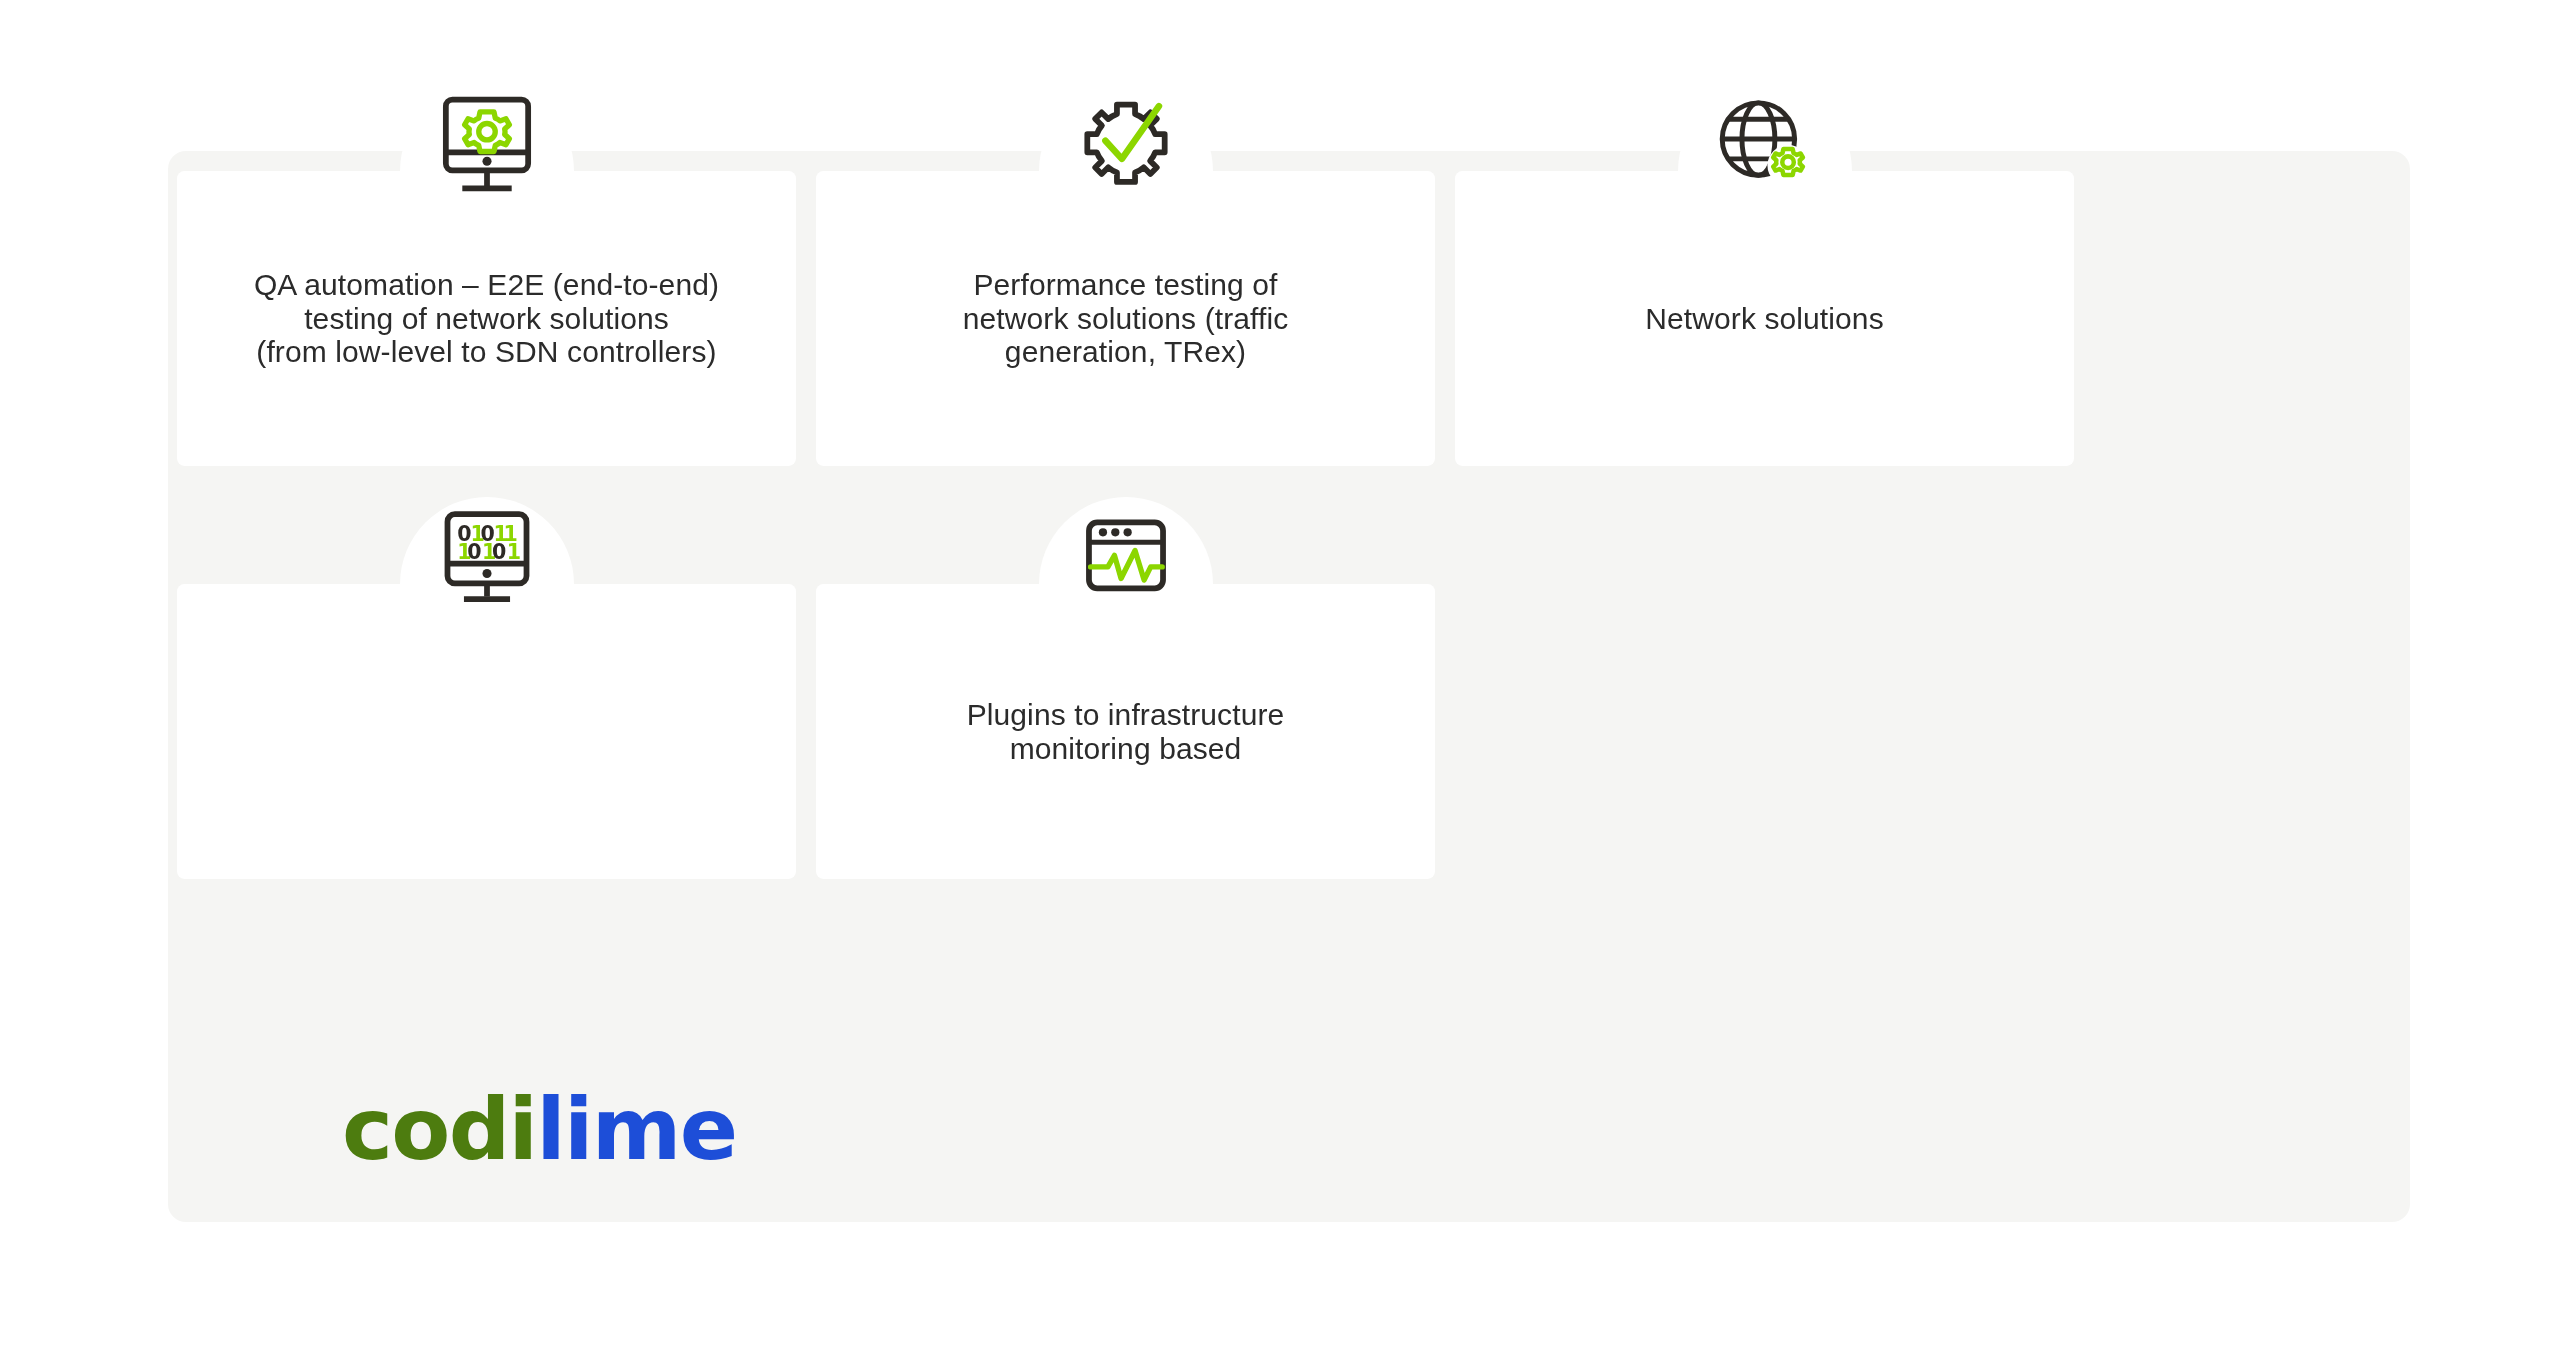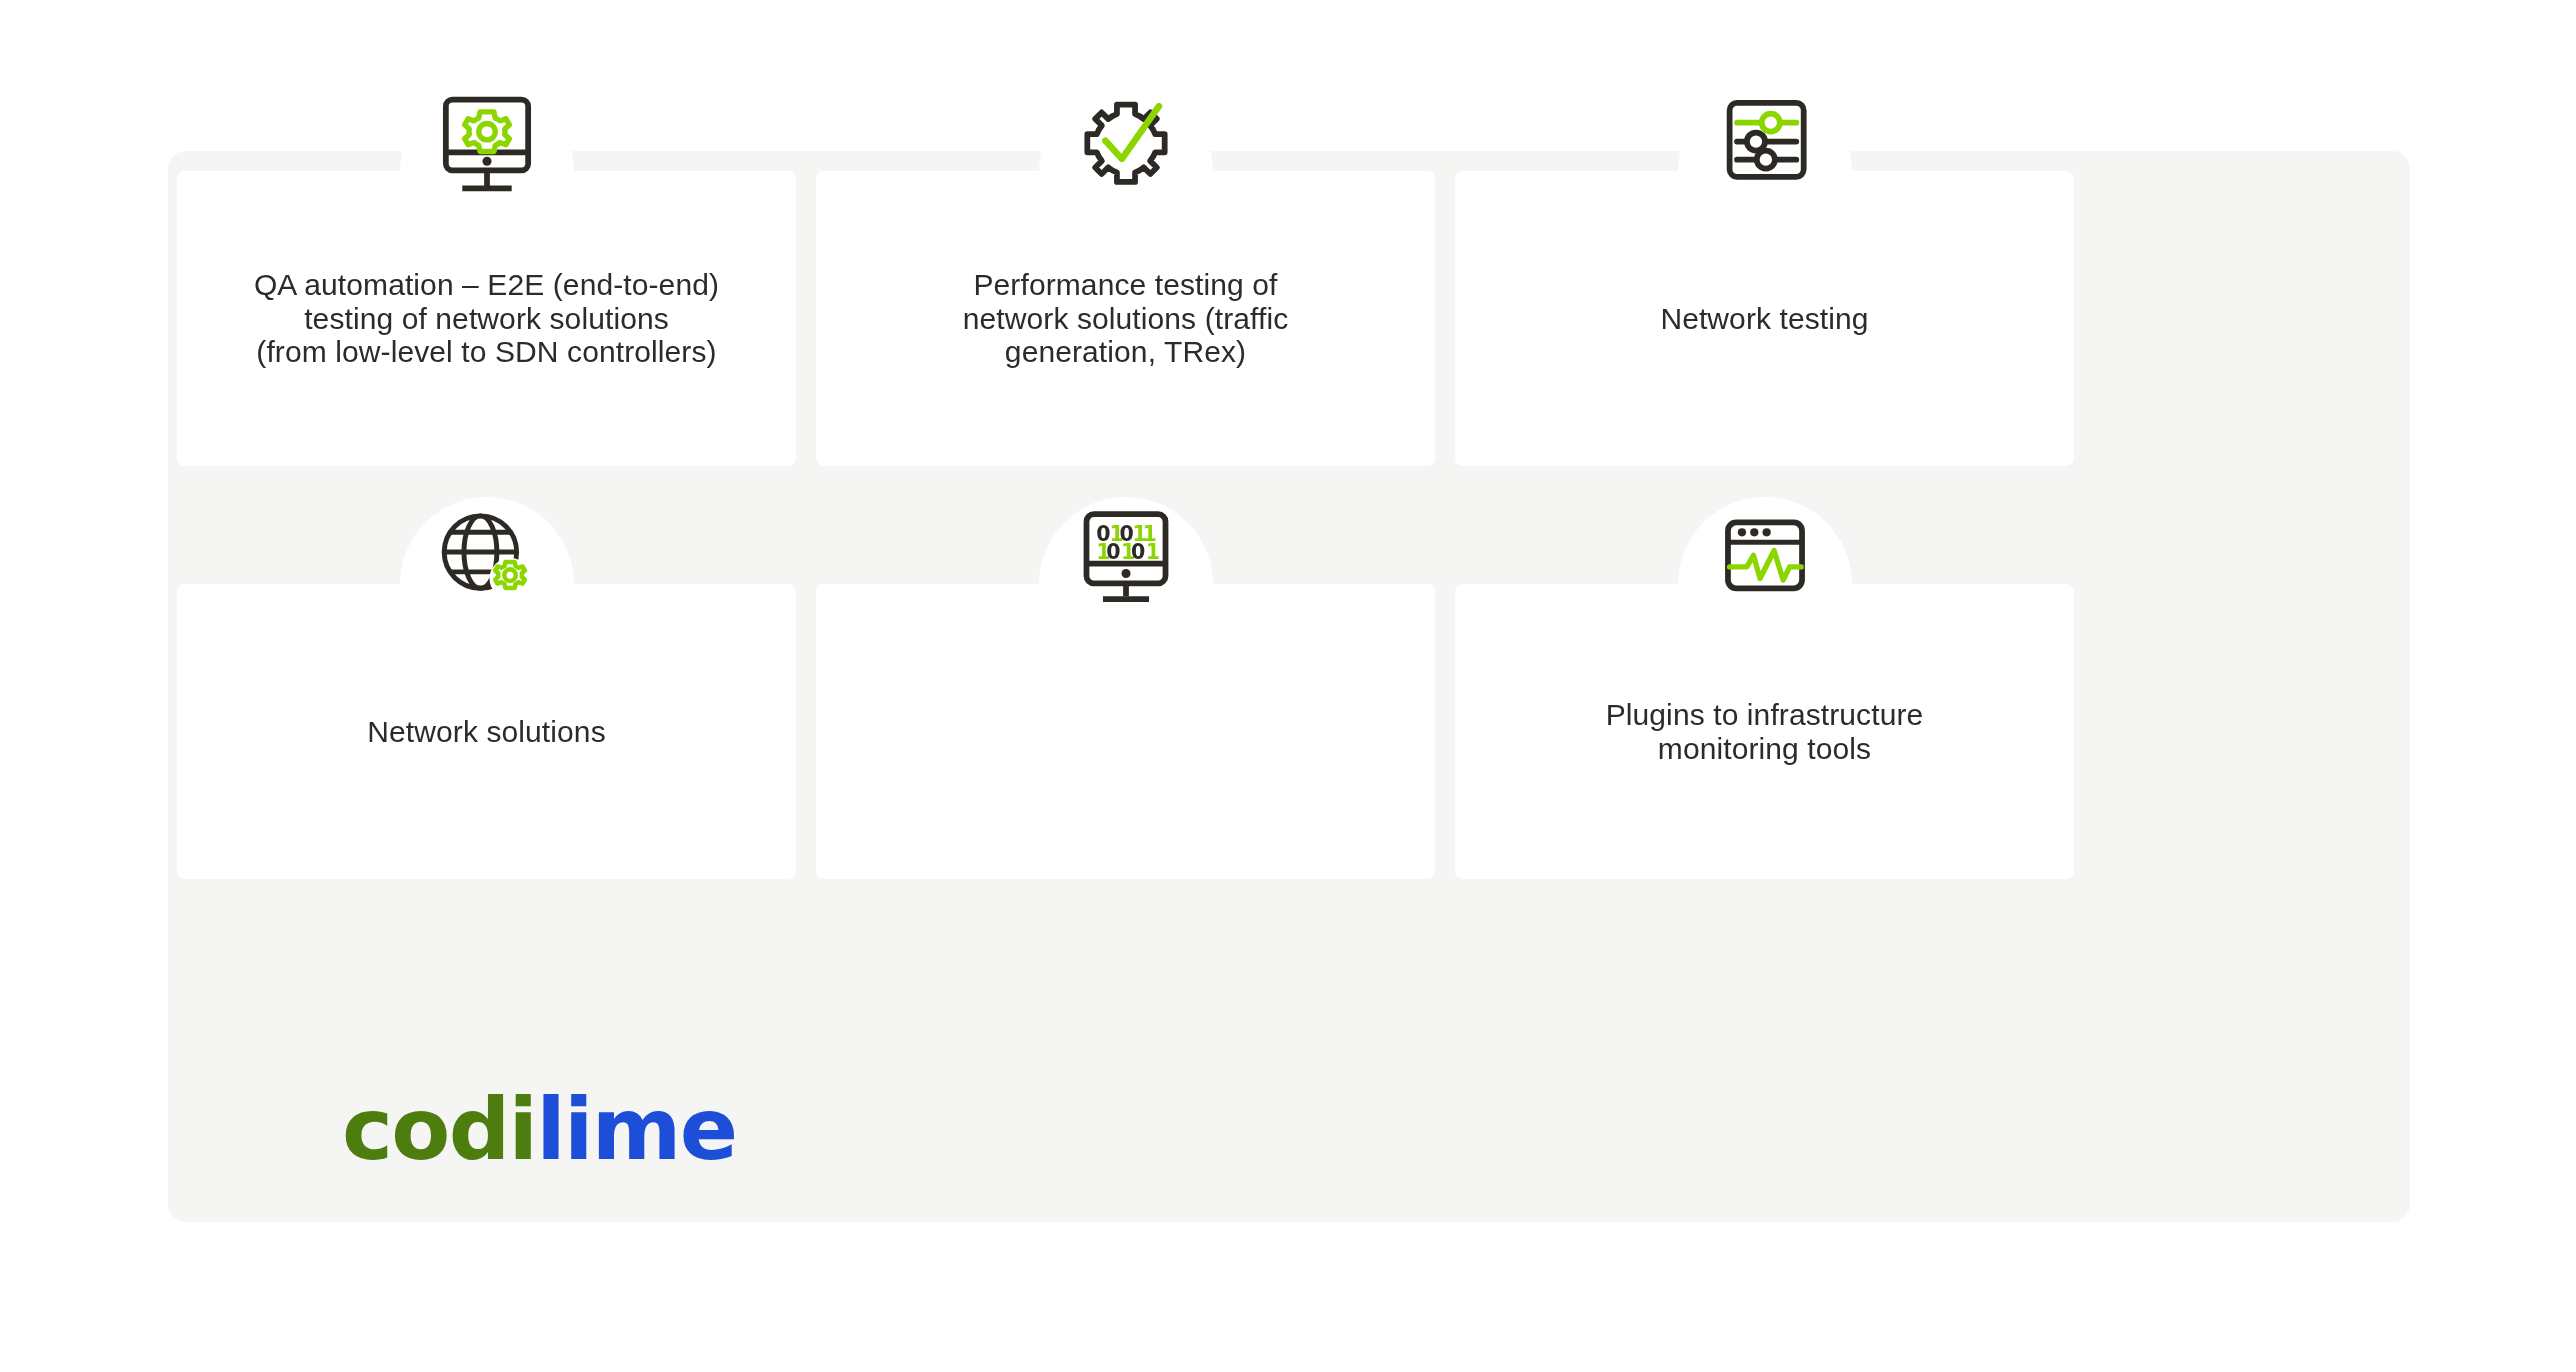--- a/index.html
+++ b/index.html
@@ -158,36 +158,20 @@
         <svg width="116" height="107" viewBox="0 0 140 130" fill="none">
           <path d="M70 14 l11 0 0 11.5 a33 33 0 0 1 10.5 6.2 l8.1-8.1 7.8 7.8 -8.1 8.1 a33 33 0 0 1 6.2 10.5 l11.5 0 0 11 0 11 -11.5 0 a33 33 0 0 1-6.2 10.5 l8.1 8.1 -7.8 7.8 -8.1-8.1 a33 33 0 0 1-10.5 6.2 l0 11.5 -11 0 -11 0 0-11.5 a33 33 0 0 1-10.5-6.2 l-8.1 8.1 -7.8-7.8 8.1-8.1 a33 33 0 0 1-6.2-10.5 l-11.5 0 0-11 0-11 11.5 0 a33 33 0 0 1 6.2-10.5 l-8.1-8.1 7.8-7.8 8.1 8.1 a33 33 0 0 1 10.5-6.2 l0-11.5 z" stroke="#2d2a26" stroke-width="7" stroke-linejoin="round" fill="none"></path>
           <path d="M45 58 l20 22 L110 16" stroke="#8cd600" stroke-width="8" stroke-linecap="round" stroke-linejoin="round" fill="none"></path>
         </svg>
       </div>
       <div class="label">Performance testing of
 network solutions (traffic
 generation, TRex)</div>
     </div>
 
-    <div class="card">
-      <div class="bump"></div>
-      <div class="bump-base"></div>
-      <div class="icon">
-        <svg width="116" height="107" viewBox="0 0 140 130" fill="none">
-          <rect x="27" y="12" width="90" height="90" rx="9" stroke="#2d2a26" stroke-width="7"></rect>
-          <line x1="36" y1="36" x2="108" y2="36" stroke="#8cd600" stroke-width="7" stroke-linecap="round"></line>
-          <circle cx="77" cy="36" r="11" fill="#ffffff" stroke="#8cd600" stroke-width="7"></circle>
-          <line x1="36" y1="59" x2="108" y2="59" stroke="#2d2a26" stroke-width="7" stroke-linecap="round"></line>
-          <circle cx="59" cy="59" r="11" fill="#ffffff" stroke="#2d2a26" stroke-width="7"></circle>
-          <line x1="36" y1="81" x2="108" y2="81" stroke="#2d2a26" stroke-width="7" stroke-linecap="round"></line>
-          <circle cx="71" cy="81" r="11" fill="#ffffff" stroke="#2d2a26" stroke-width="7"></circle>
-        </svg>
-      </div>
-      <div class="label">Network testing</div>
-    </div>
 
     <div class="card">
       <div class="bump"></div>
       <div class="bump-base"></div>
       <div class="icon">
         <svg width="116" height="107" viewBox="0 0 140 130" fill="none">
           <circle cx="62" cy="56" r="44" stroke="#2d2a26" stroke-width="6" fill="none"></circle>
           <ellipse cx="62" cy="56" rx="20" ry="44" stroke="#2d2a26" stroke-width="6" fill="none"></ellipse>
           <line x1="18" y1="56" x2="106" y2="56" stroke="#2d2a26" stroke-width="6"></line>
           <line x1="26" y1="32" x2="98" y2="32" stroke="#2d2a26" stroke-width="6"></line>
@@ -231,21 +215,21 @@
         <svg width="116" height="107" viewBox="0 0 140 130" fill="none">
           <rect x="25" y="20" width="90" height="80" rx="10" stroke="#2d2a26" stroke-width="7"></rect>
           <line x1="26" y1="44" x2="114" y2="44" stroke="#2d2a26" stroke-width="6"></line>
           <circle cx="42" cy="32" r="5" fill="#2d2a26"></circle>
           <circle cx="57" cy="32" r="5" fill="#2d2a26"></circle>
           <circle cx="72" cy="32" r="5" fill="#2d2a26"></circle>
           <path d="M27 74 L48 74 L56 60 L64 88 L81 54 L92 90 L100 74 L114 74" stroke="#8cd600" stroke-width="6.5" stroke-linecap="round" stroke-linejoin="round" fill="none"></path>
         </svg>
       </div>
       <div class="label">Plugins to infrastructure
-monitoring tools</div>
+monitoring based</div>
     </div>
 
   </div>
 
   <div class="logo"><span class="dark">codi</span><span class="green">lime</span></div>
 
 </div>
 
 
 </body></html>

